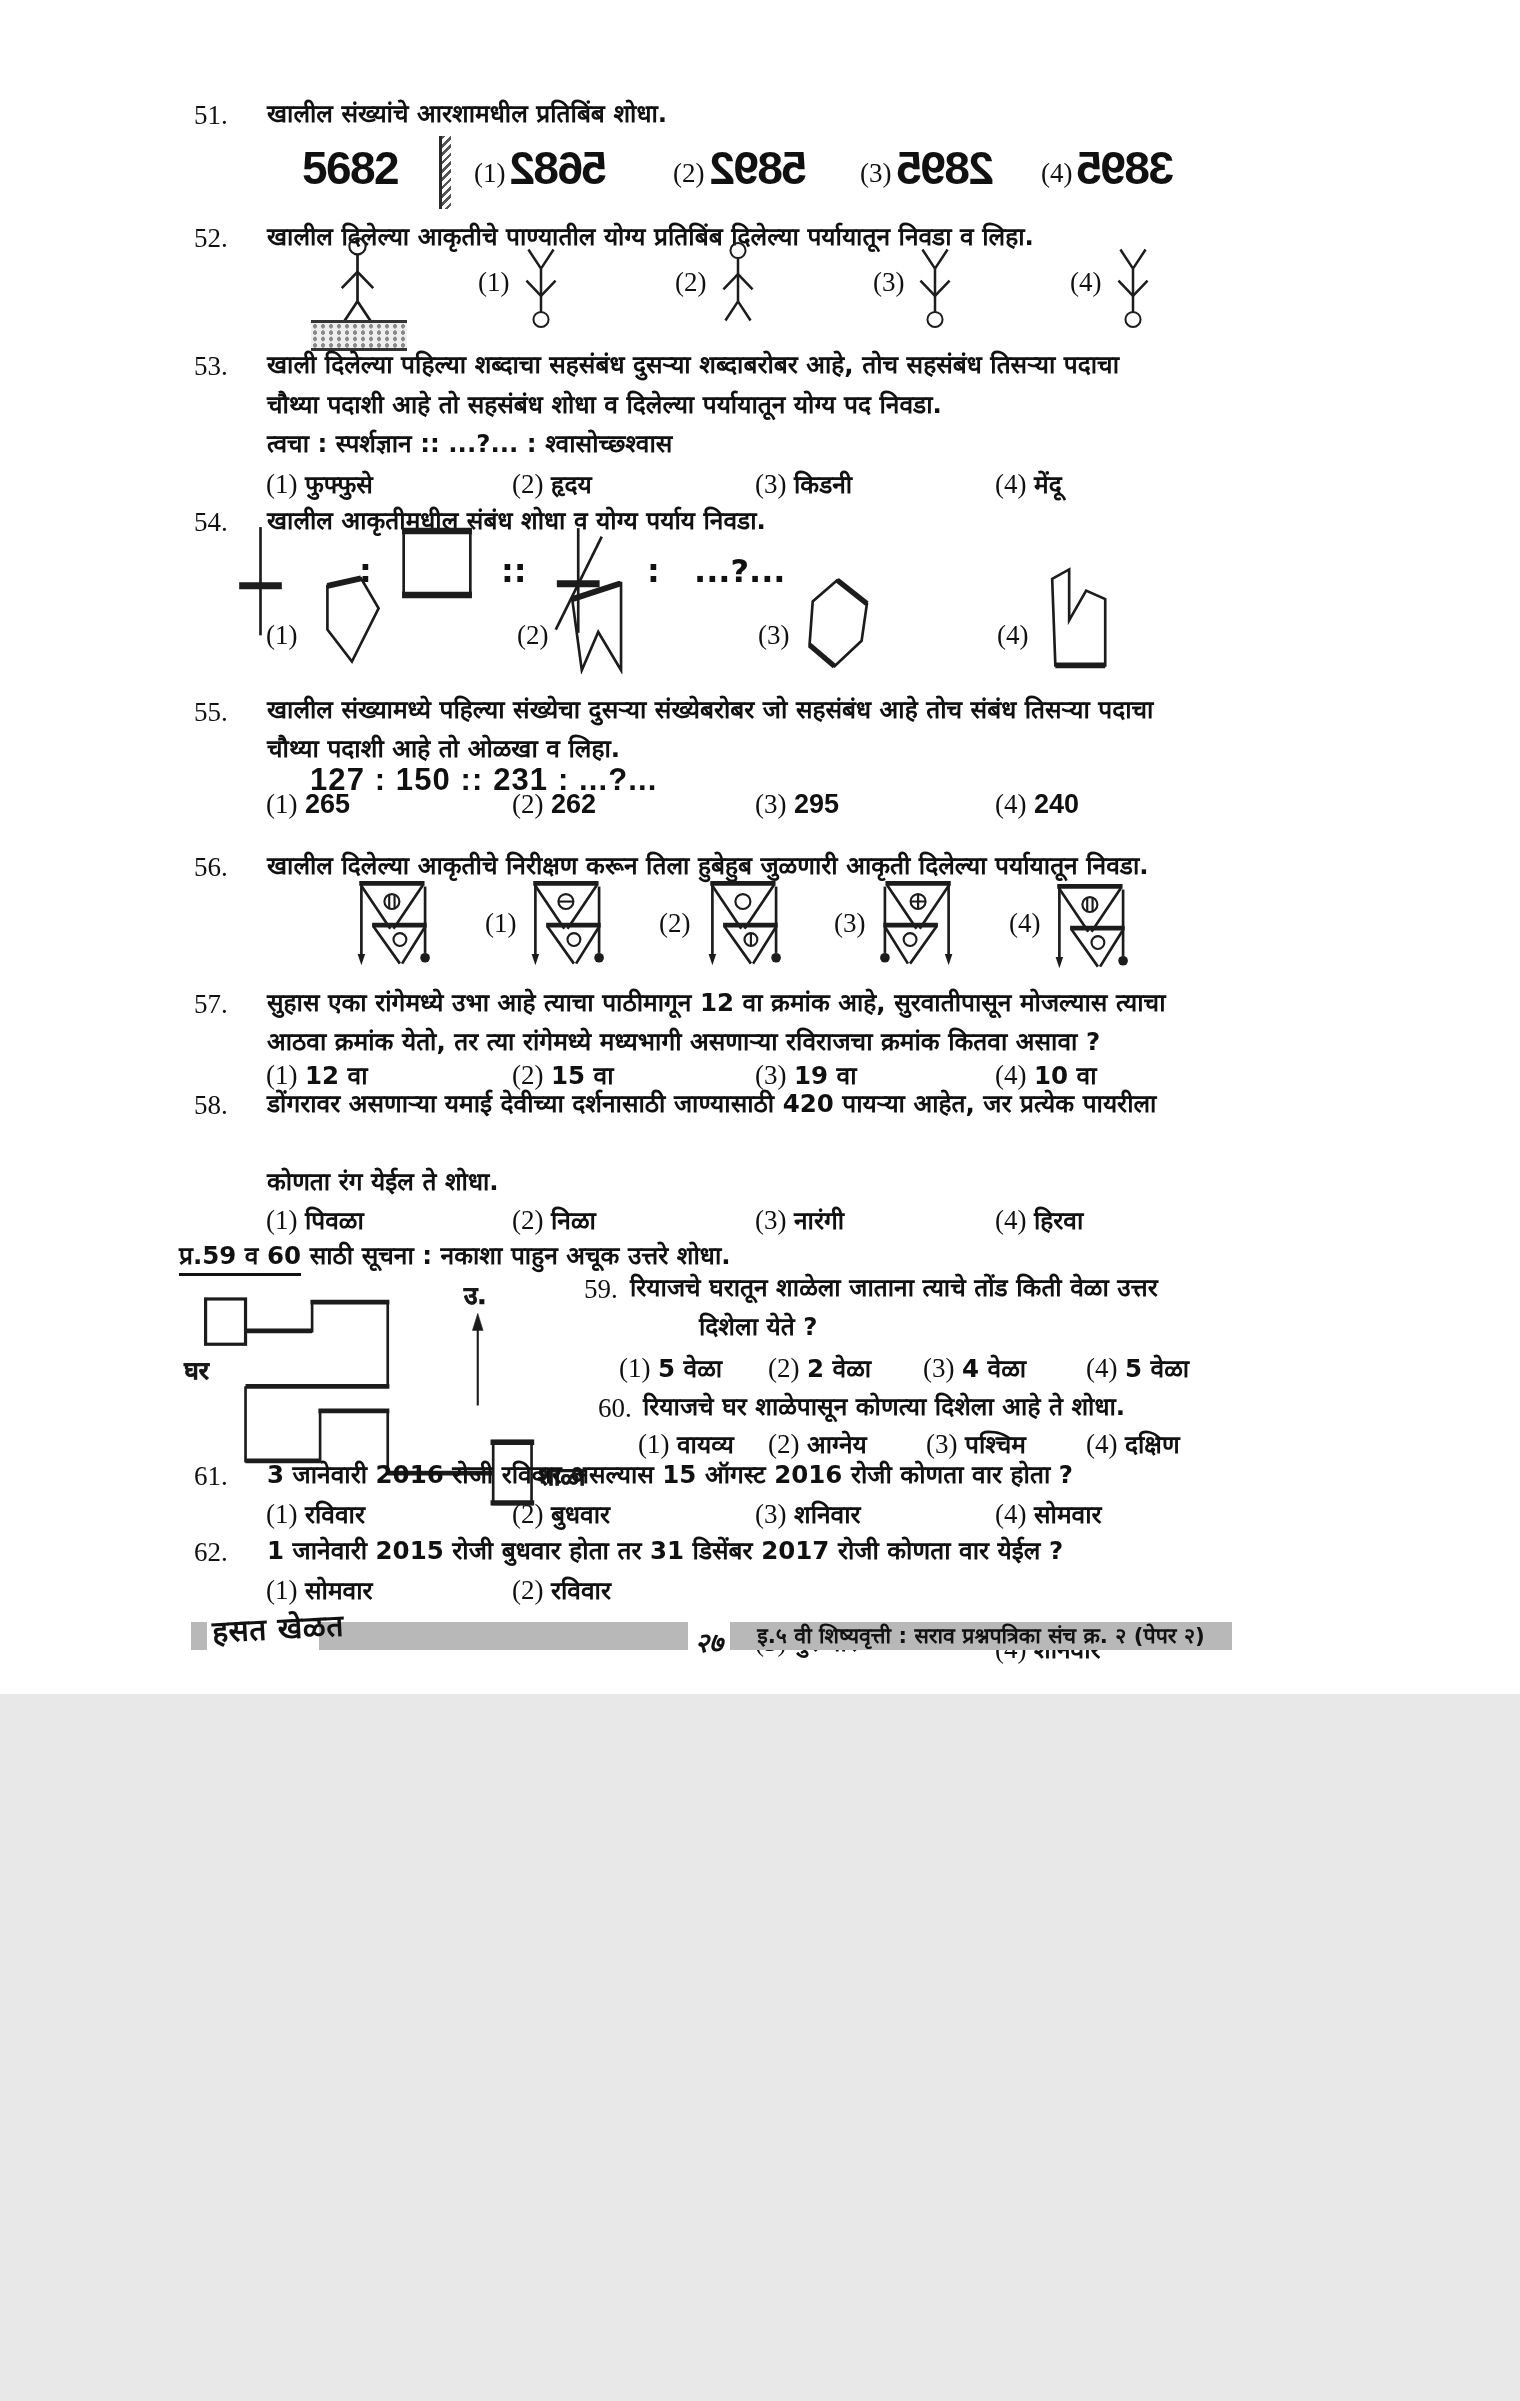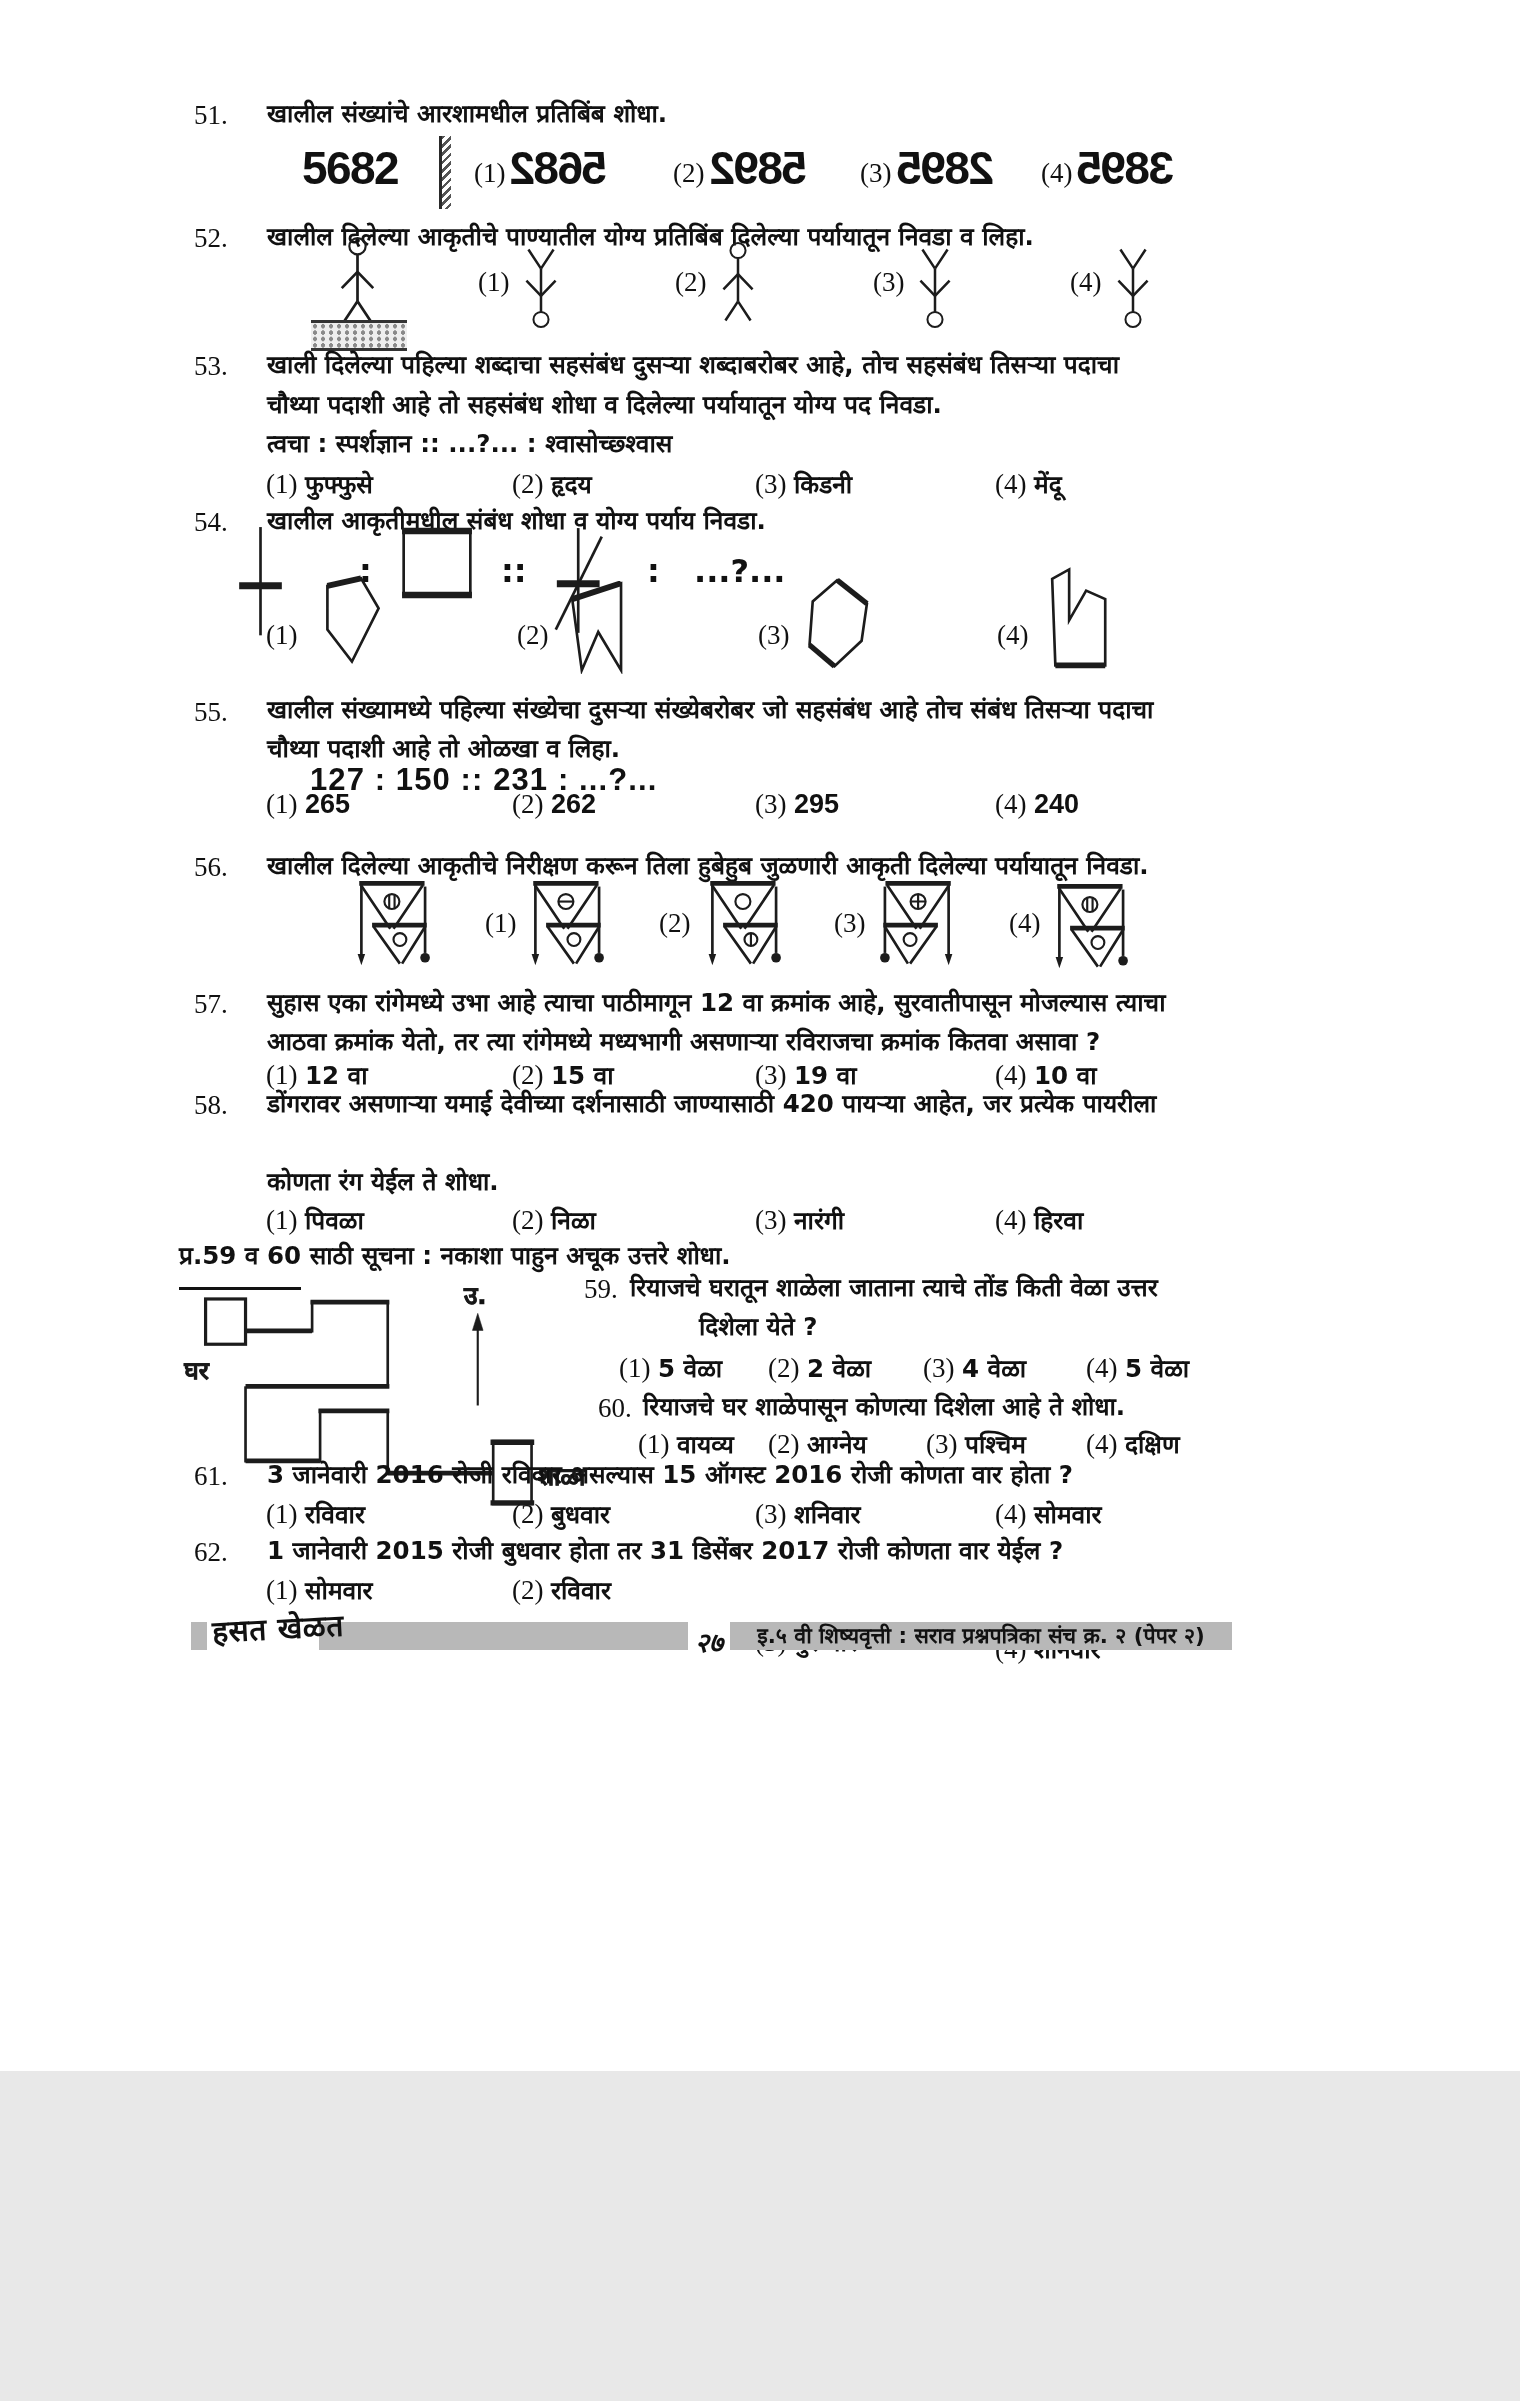--- a/index.html
+++ b/index.html
@@ -1,16 +1,16 @@
 <!DOCTYPE html>
 <html style="font-size:8.5px"><head>
 <meta charset="utf-8">
 <style>
   html,body{margin:0;padding:0;background:#e8e8e8;}
-  #page{position:relative;width:1521px;height:2071px;background:#ffffff;
+  #page{position:relative;width:1521px;height:1694px;background:#ffffff;
         font-family:"DejaVu Sans",sans-serif;color:#111;overflow:hidden;}
   .abs{position:absolute;}
   .qn{font-family:"Liberation Serif",serif;font-weight:400;font-size:27px;line-height:1;}
   .qt{font-weight:700;font-size:24.5px;line-height:1.1;white-space:nowrap;}
   .opt{font-weight:700;font-size:24.5px;white-space:nowrap;line-height:1;}
   .opt .lb{font-family:"Liberation Serif",serif;font-weight:400;font-size:27px;margin-right:7.5px;}
   .nopt{font-family:"Liberation Sans",sans-serif;font-size:27px;}
   .bigd{font-family:"Liberation Sans",sans-serif;font-weight:700;font-size:46px;
         letter-spacing:-1.6px;display:inline-block;line-height:1;}
   .mirror{transform:scaleX(-1);}
@@ -26,21 +26,21 @@
   .rotate-180 svg{transform:rotate(180deg);}
   .cross-swap svg{transform:scaleX(-1);}
   .mat{width:96px;height:24.5px;border-top:3.7px solid #333;border-bottom:3.7px solid #333;
        background-color:#eeeeee;
        background-image:radial-gradient(circle,#8a8a8a 1.9px,transparent 2.2px);
        background-size:8px 6.4px;}
   .gbar{background:#b8b8b8;height:28px;}
   .flogo{font-weight:700;font-size:30px;transform:rotate(-3deg);letter-spacing:0.5px;}
   .fpage{font-weight:700;font-size:27px;font-style:italic;}
   .ftext{font-weight:700;font-size:21.3px;line-height:28px;text-align:center;}
-  .u{display:inline-block;border-bottom:3.2px solid #111;padding-bottom:17px;}
+  .u{display:inline-block;border-bottom:3.2px solid #111;padding-bottom:3px;}
   .maptext{font-weight:700;font-size:46px;fill:#111;font-family:"DejaVu Sans",sans-serif;}
 </style>
 </head>
 <body>
 
 <div id="page">
 
   <svg width="0" height="0" style="position:absolute" aria-hidden="true">
     <defs>
       <g id="stickman" fill="none" stroke="#1c1c1c">

